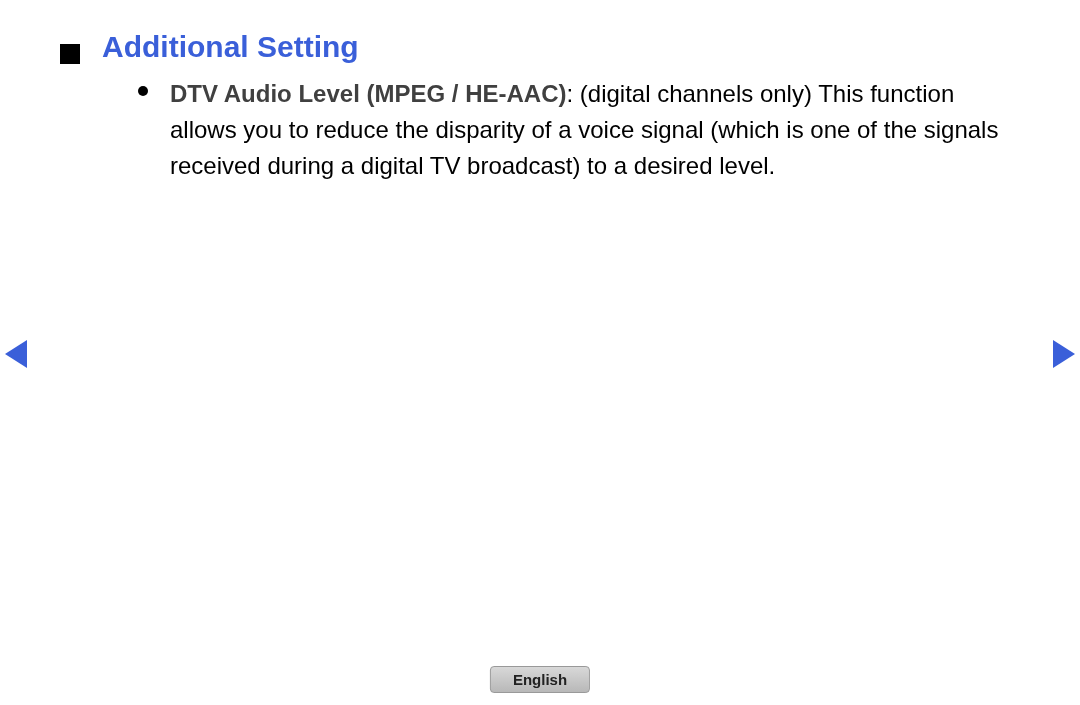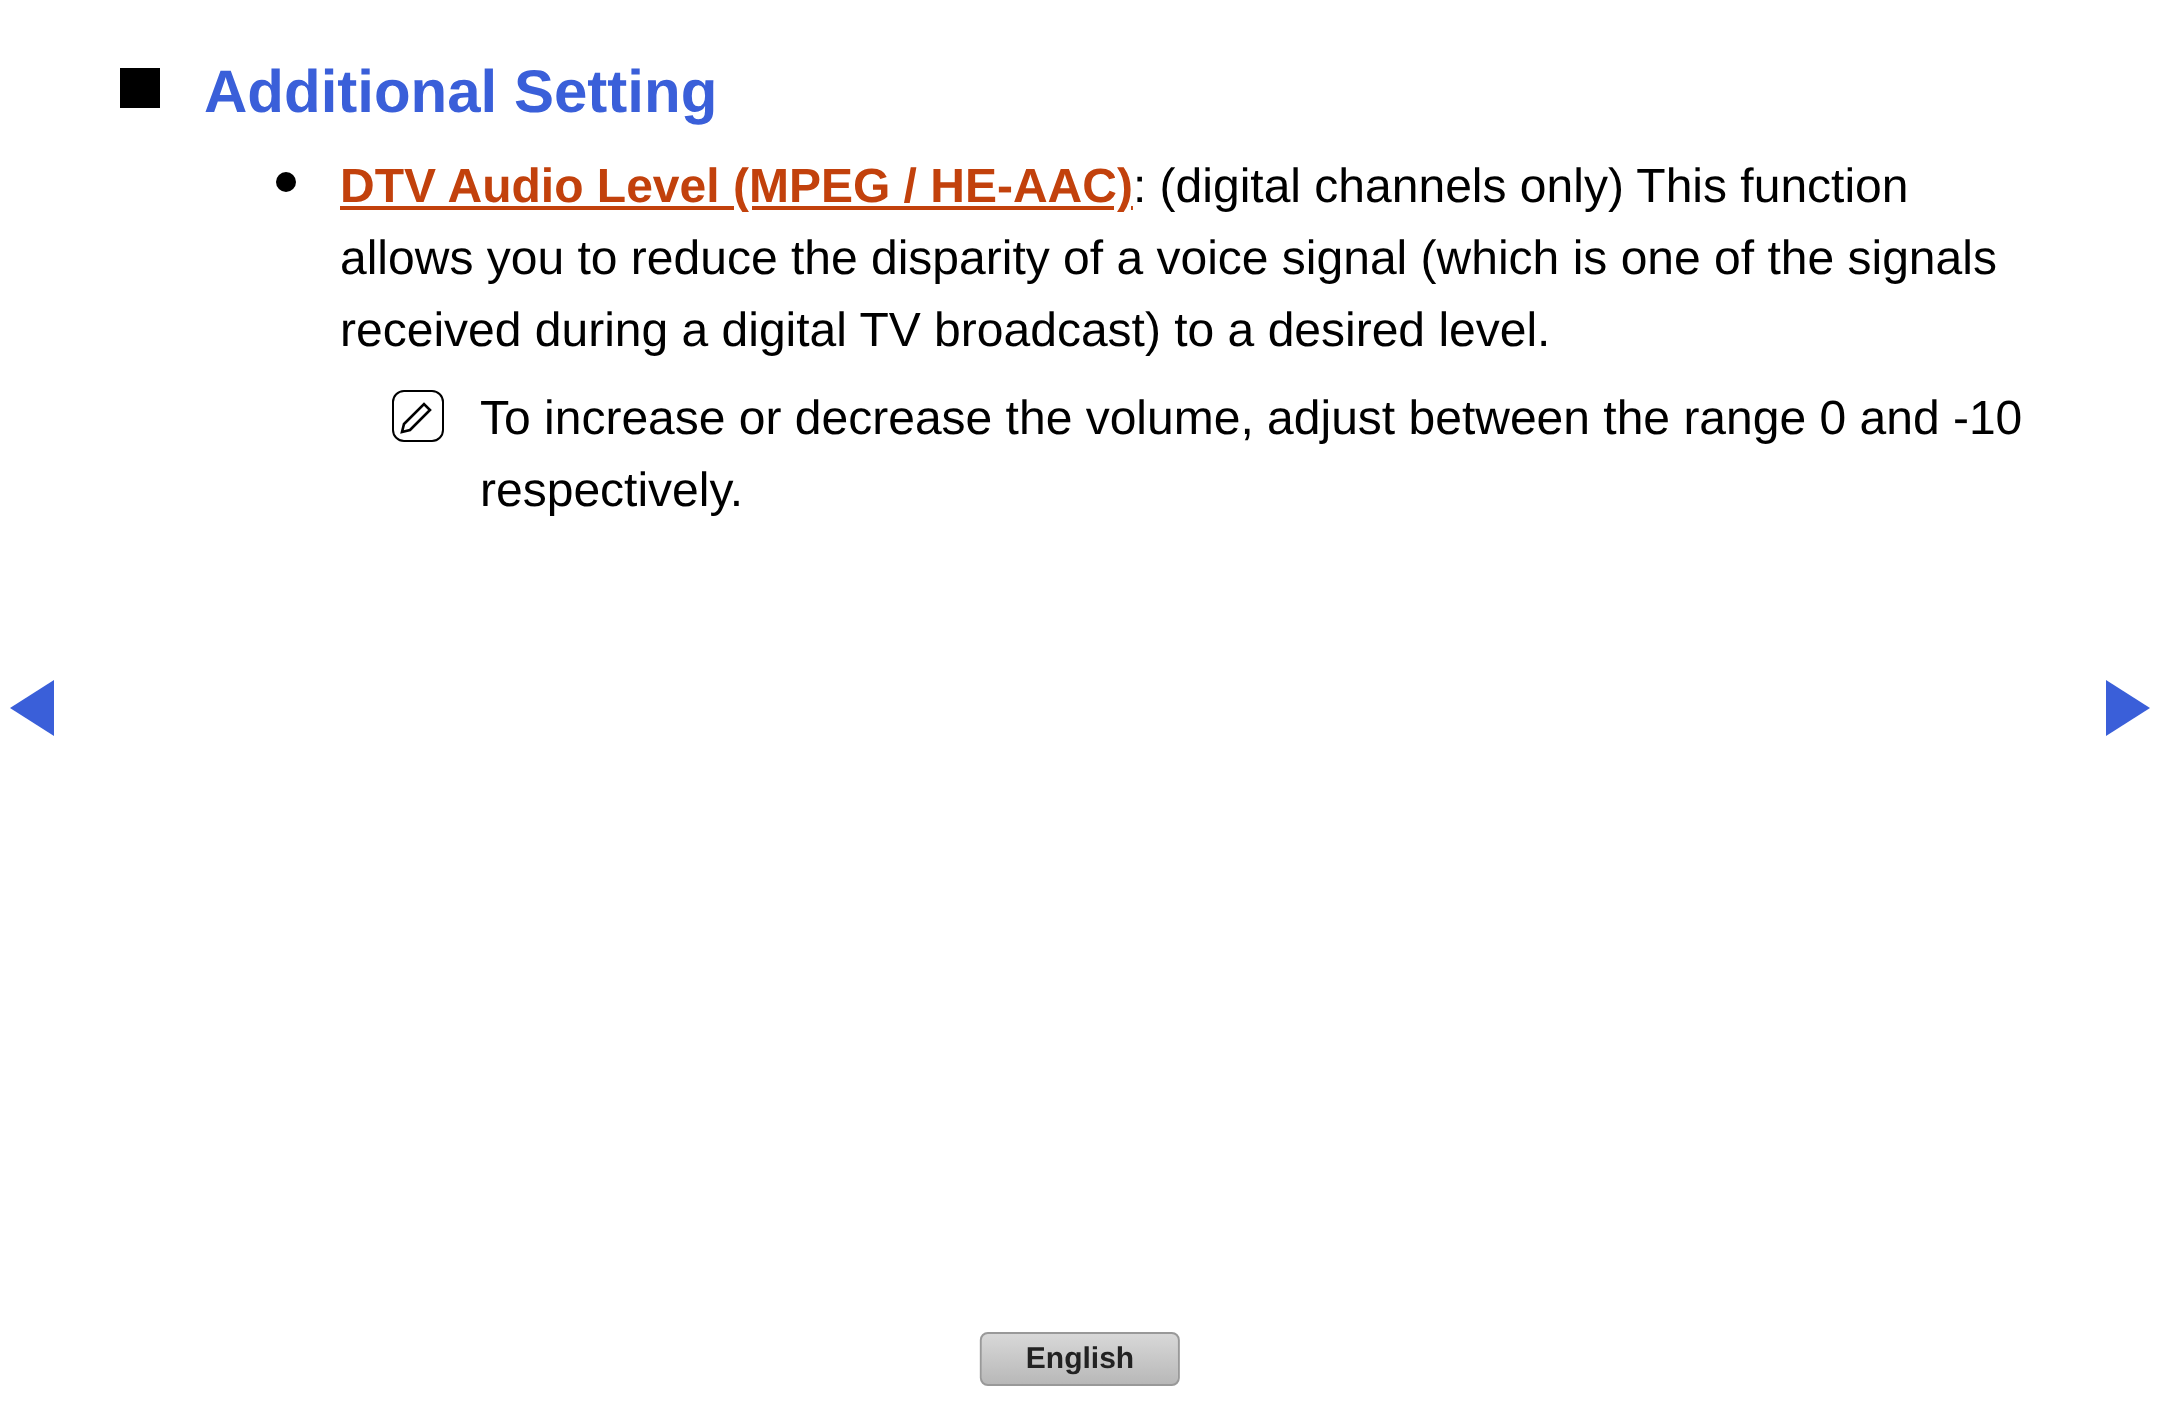--- a/index.html
+++ b/index.html
@@ -13,21 +13,21 @@
     background: #ffffff;
     font-family: Arial, Helvetica, sans-serif;
     position: relative;
     overflow: hidden;
   }
   .content {
     padding: 30px 60px 0 60px;
   }
   .heading-row {
     display: flex;
-    align-items: flex-start;
+    align-items: flex-end;
     margin-bottom: 12px;
   }
   .square-bullet {
     width: 20px;
     height: 20px;
     background: #000;
     margin-right: 22px;
     flex-shrink: 0;
     margin-top: 4px;
   }
@@ -50,23 +50,22 @@
     margin-right: 22px;
     margin-top: 10px;
     flex-shrink: 0;
   }
   .item-text {
     font-size: 24px;
     color: #000;
     line-height: 1.5;
   }
   .highlight {
-    color: #c2410c;
+    color: #404040;
     font-weight: bold;
-    text-decoration: underline;
   }
   .note-row {
     display: flex;
     align-items: flex-start;
     margin-left: 136px;
     margin-bottom: 6px;
   }
   .note-icon {
     width: 26px;
     height: 26px;
@@ -138,30 +137,20 @@
   </div>
 
   <div class="item-row">
     <div class="dot-bullet"></div>
     <div class="item-text">
       <span class="highlight">DTV Audio Level (MPEG / HE-AAC)</span><span>: (digital channels only) This function allows you to reduce the disparity of a voice signal (which is one of the signals received during a digital TV broadcast) to a desired level.</span>
     </div>
   </div>
 
 
-  <div class="note-row">
-    <div class="note-icon">
-      <svg width="20" height="20" viewBox="0 0 20 20">
-        <path d="M3 14 L13 4 L16 7 L6 17 L2 18 L3 14 Z" fill="none" stroke="#000" stroke-width="1.3"></path>
-      </svg>
-    </div>
-    <div class="note-text">
-      <span>To increase or decrease the volume, adjust between the range 0 and -10 respectively.</span><span class="highlight"></span><span></span>
-    </div>
-  </div>
 </div>
 
 <div class="nav-left">
   <div class="nav-triangle-left"></div>
 </div>
 <div class="nav-right">
   <div class="nav-triangle-right"></div>
 </div>
 
 <div class="lang-badge">English</div>

